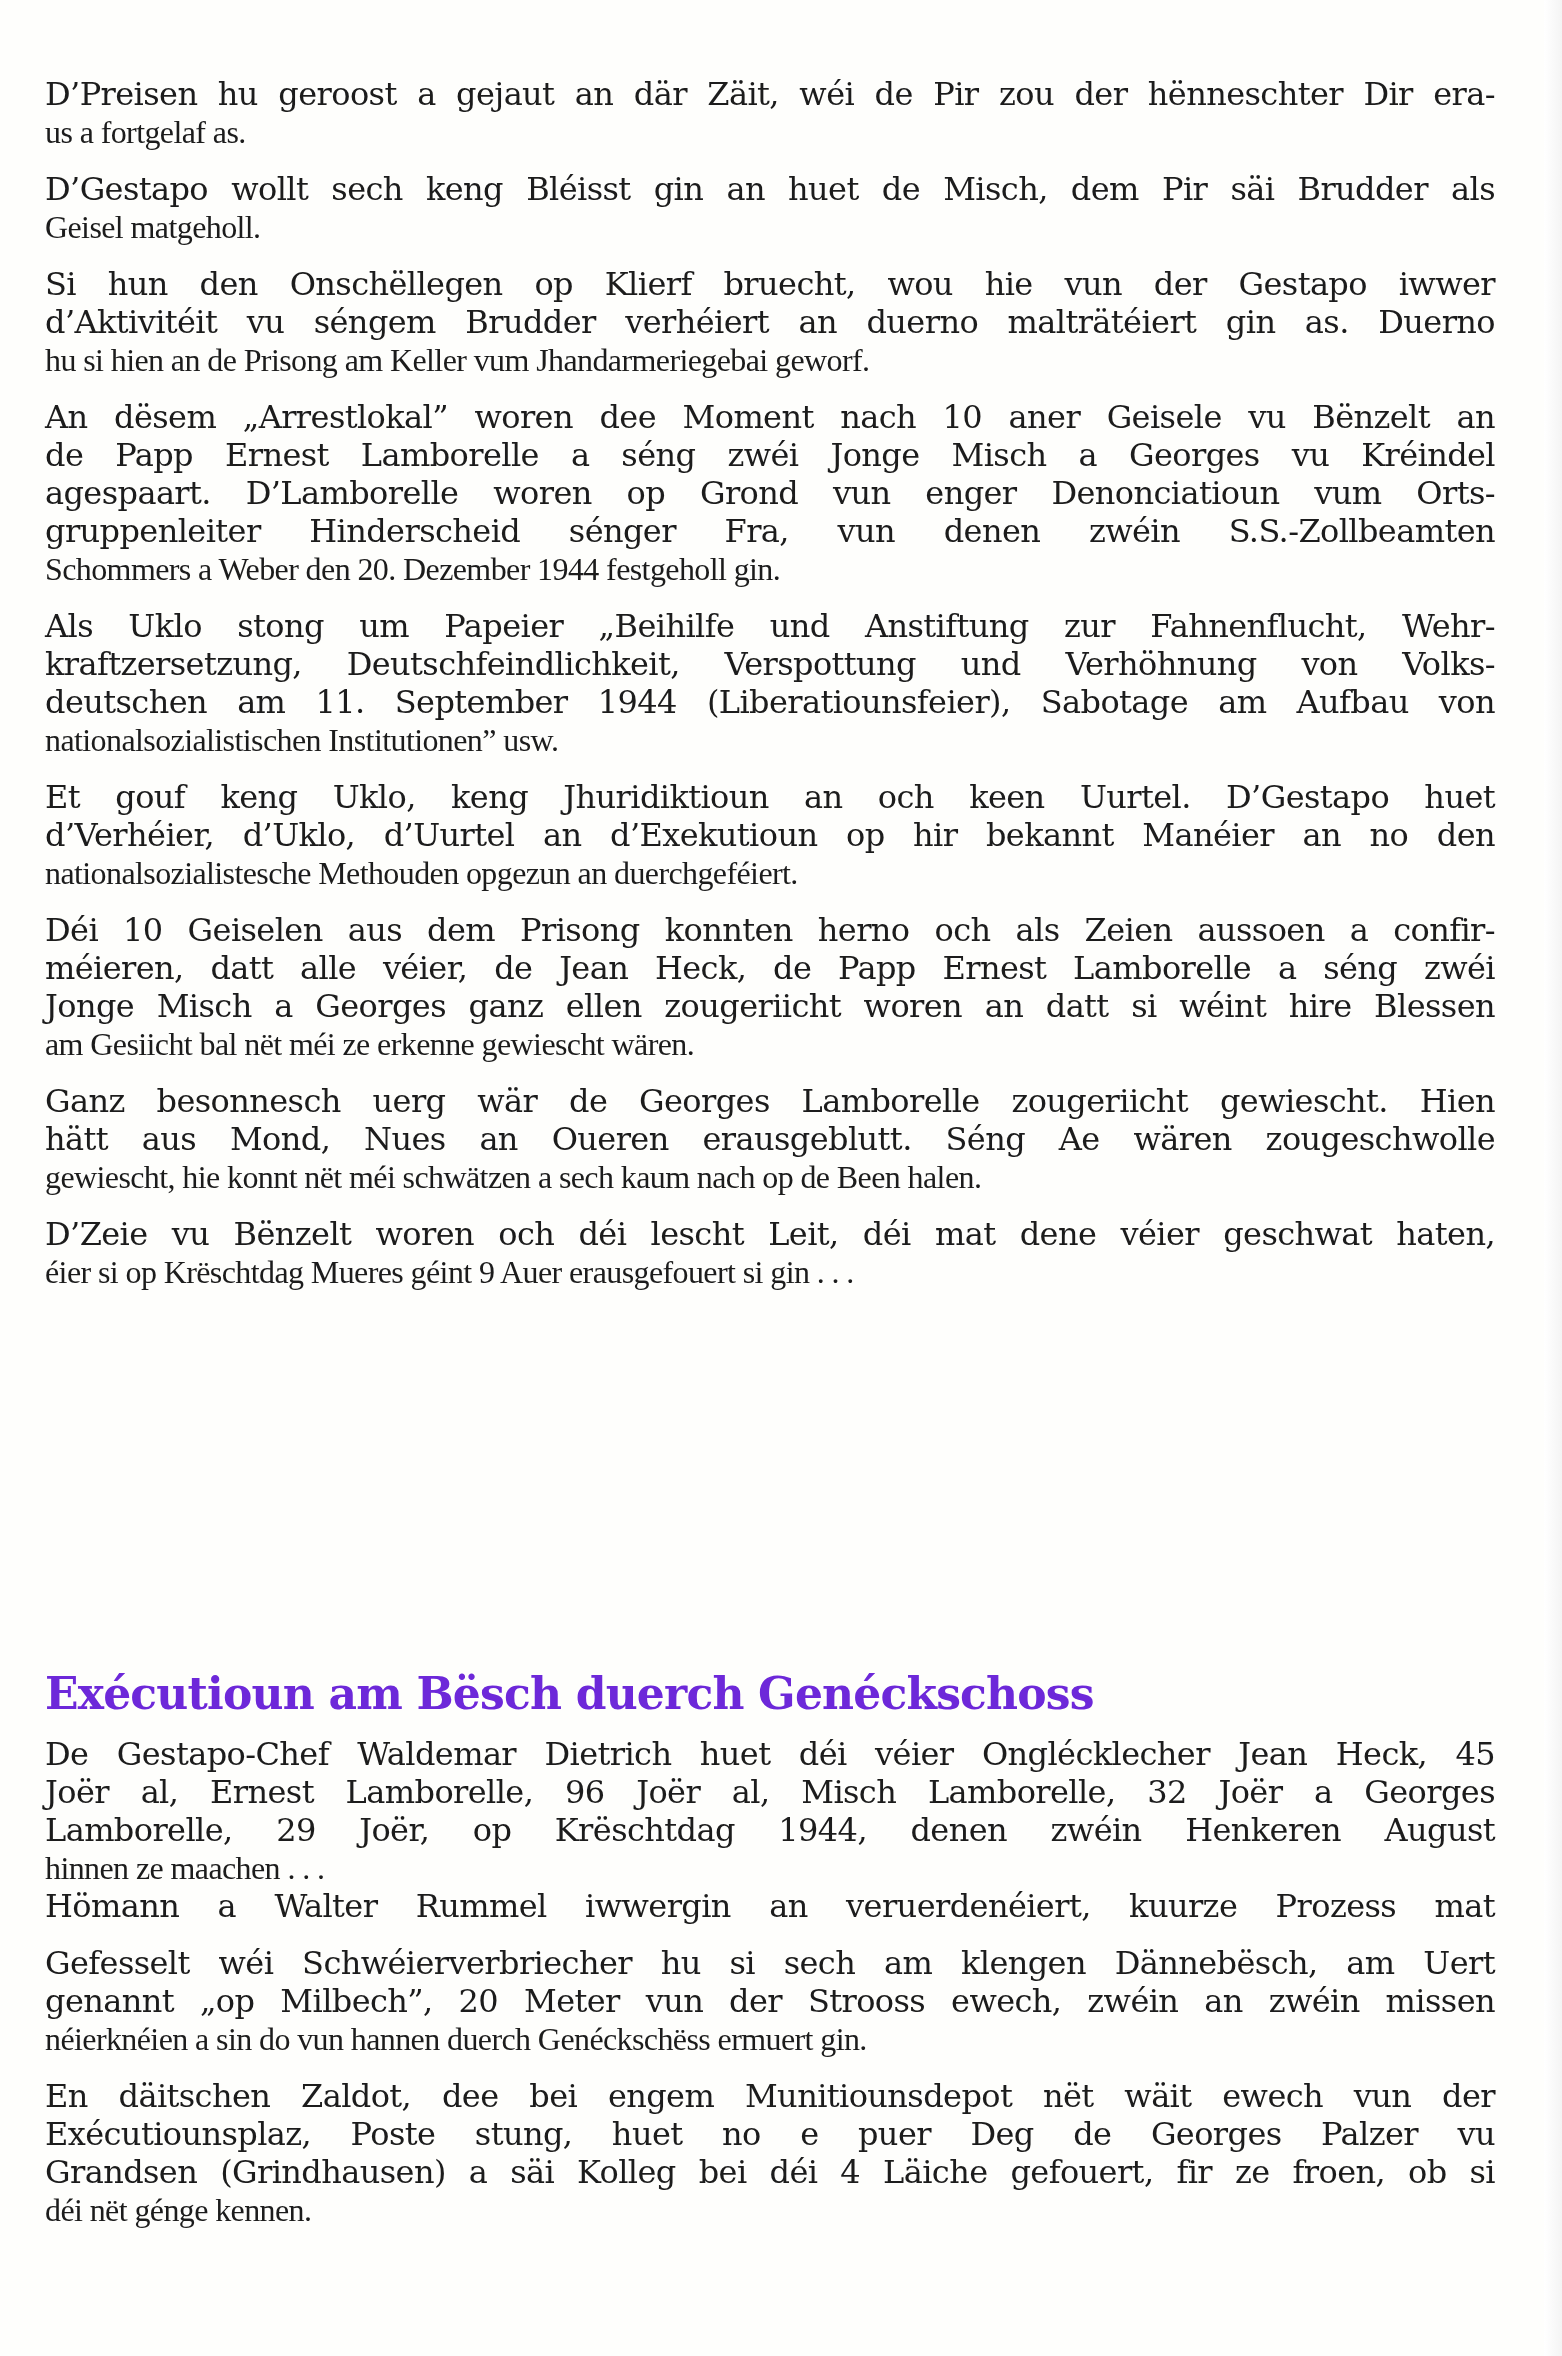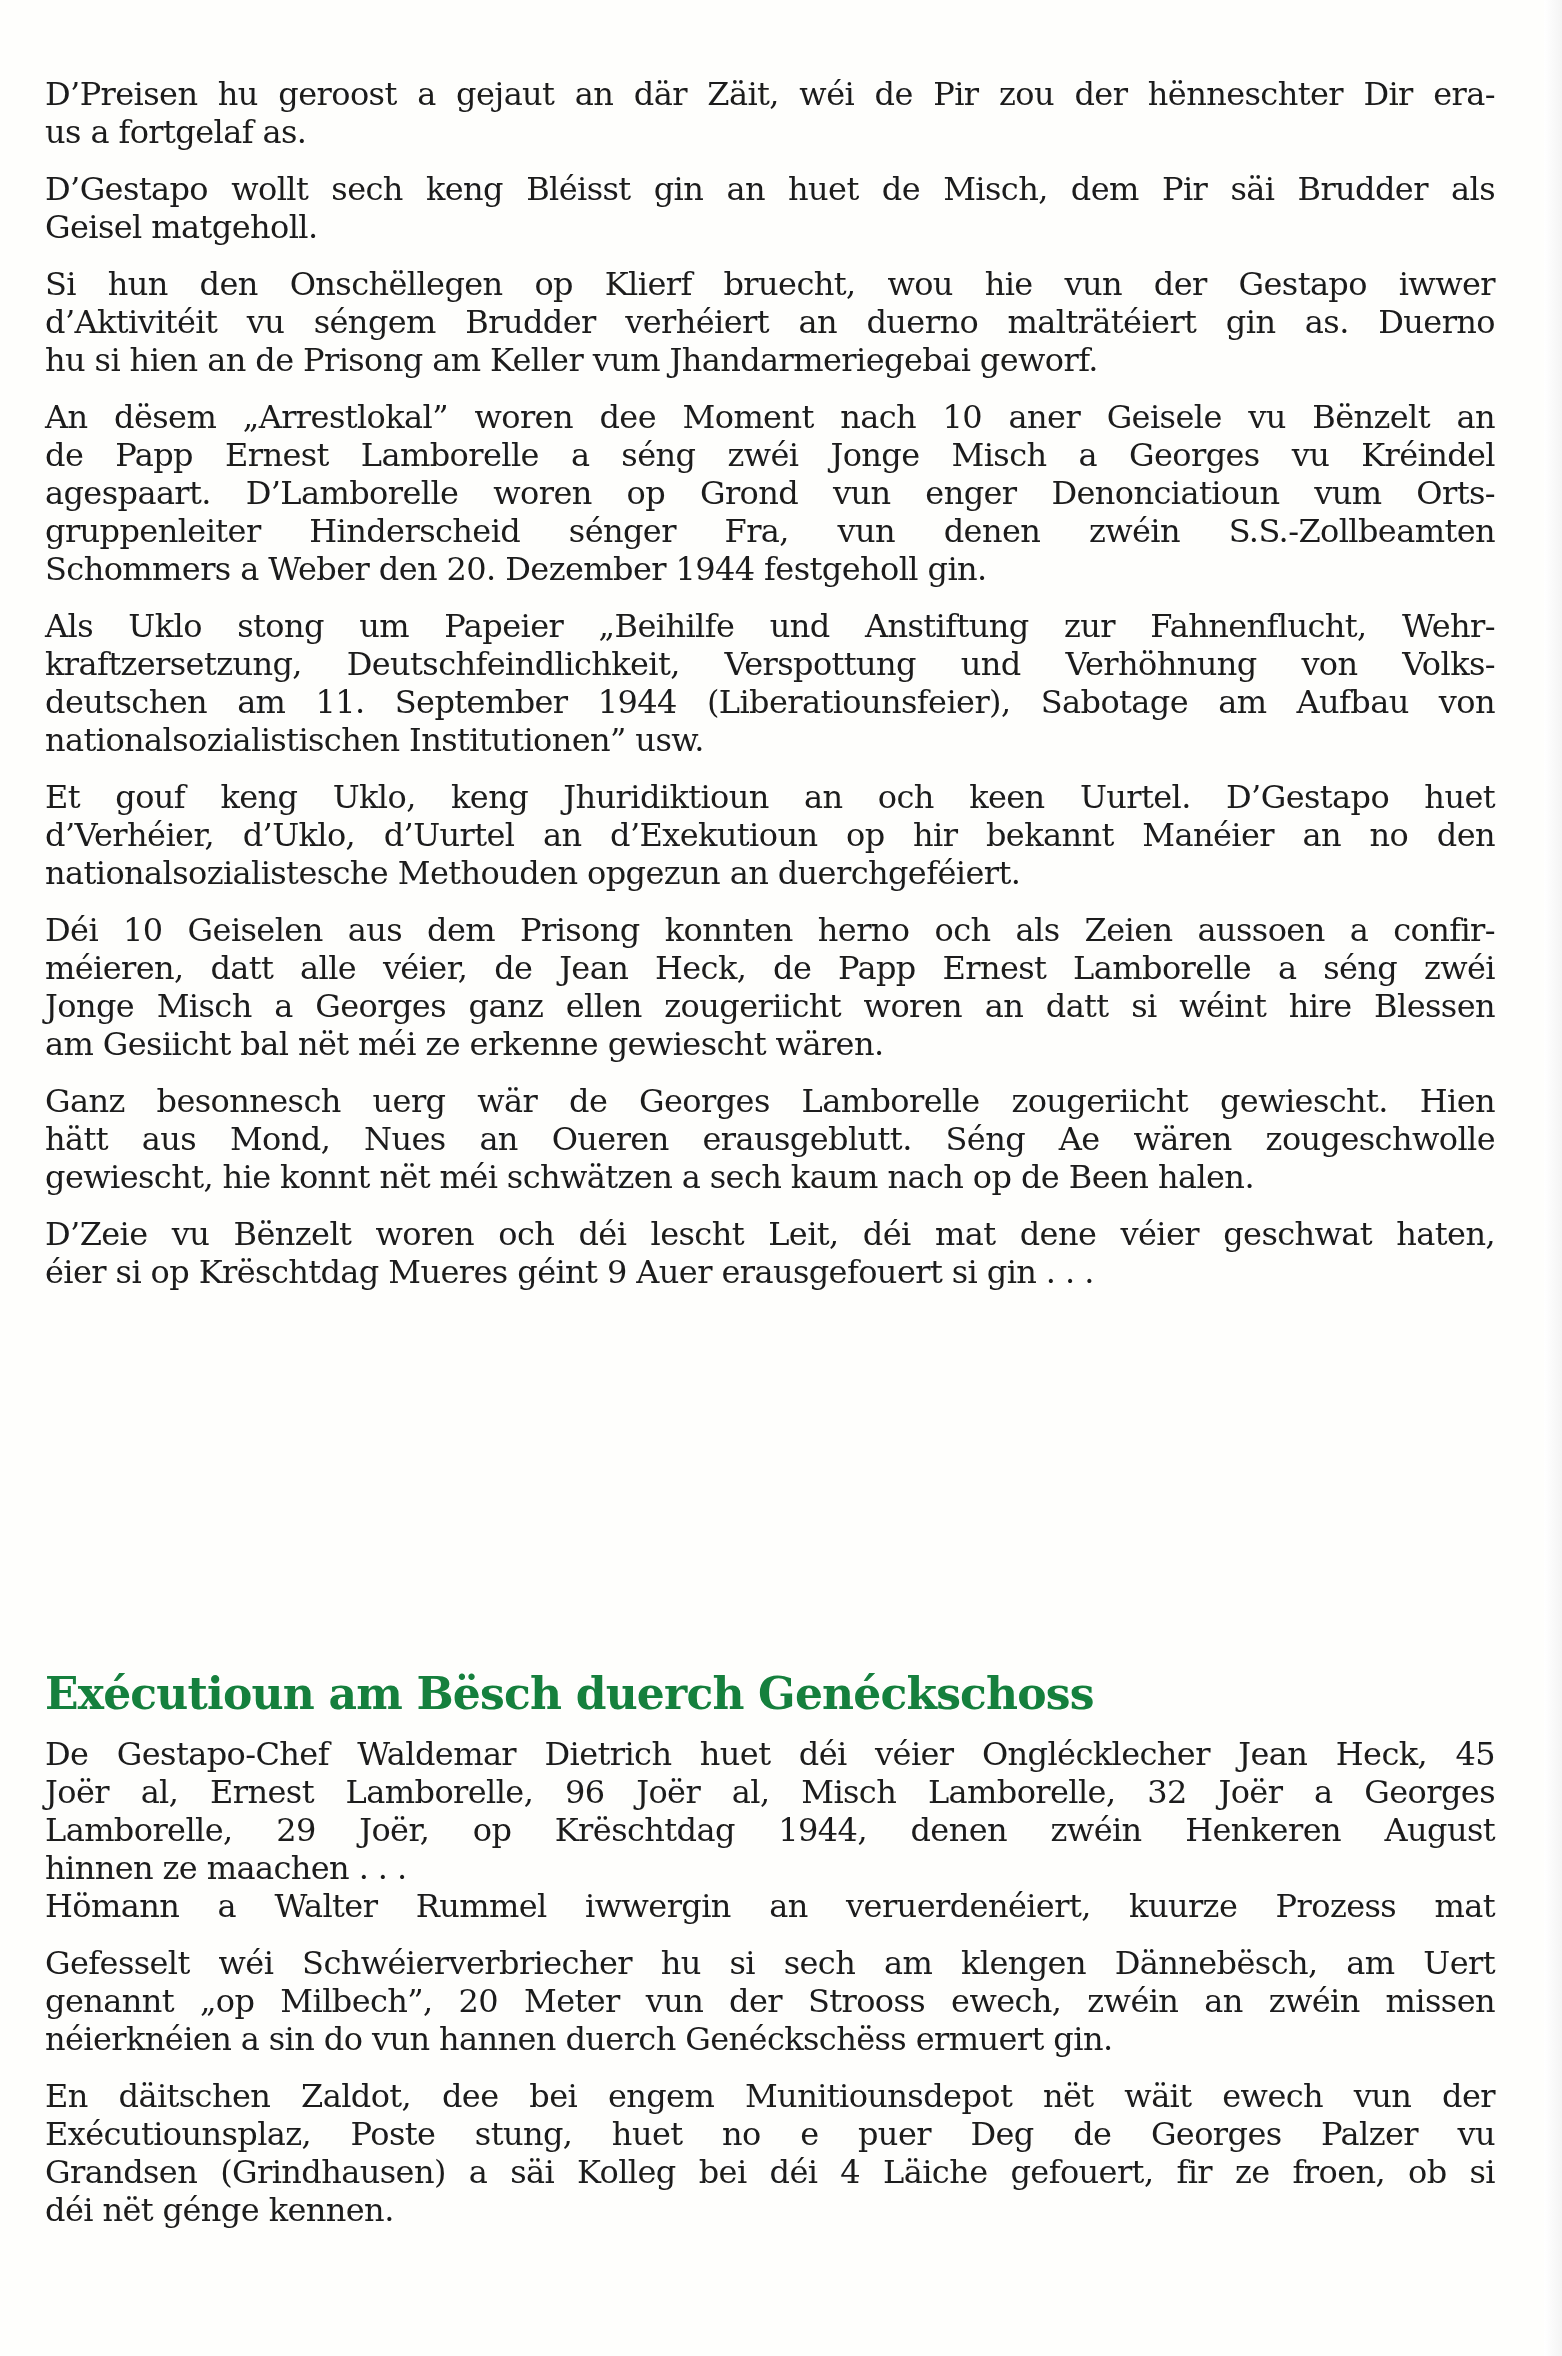--- a/index.html
+++ b/index.html
@@ -40,40 +40,41 @@
       hyphens: manual;
     }
     .heading {
       position: absolute;
       left: 45px;
       top: 1668px;
       font-family: "DejaVu Serif", "Liberation Serif", serif;
       font-weight: bold;
       font-size: 44px;
       line-height: 51px;
-      color: #15803d;
+      color: #6d28d9;
       letter-spacing: -0.8px;
       margin: 0;
     }
     .right-edge {
       position: absolute;
       right: 0;
       top: 0;
       width: 18px;
       height: 2356px;
       background: linear-gradient(to right, #ffffff, #f4f4f4);
     }
     .line {
       display: block;
       text-align: justify;
       text-align-last: justify;
       white-space: nowrap;
     }
     .line.last {
       text-align-last: left;
+      font-family: Liberation Serif, serif;
     }
   </style>
 </head>
 <body>
 
 <div class="page">
 
   <div class="text-block" id="section1" style="top: 75px;">
       <p class="para">
         <span class="line">D’Preisen hu geroost a gejaut an där Zäit, wéi de Pir zou der hënneschter Dir era-</span>

